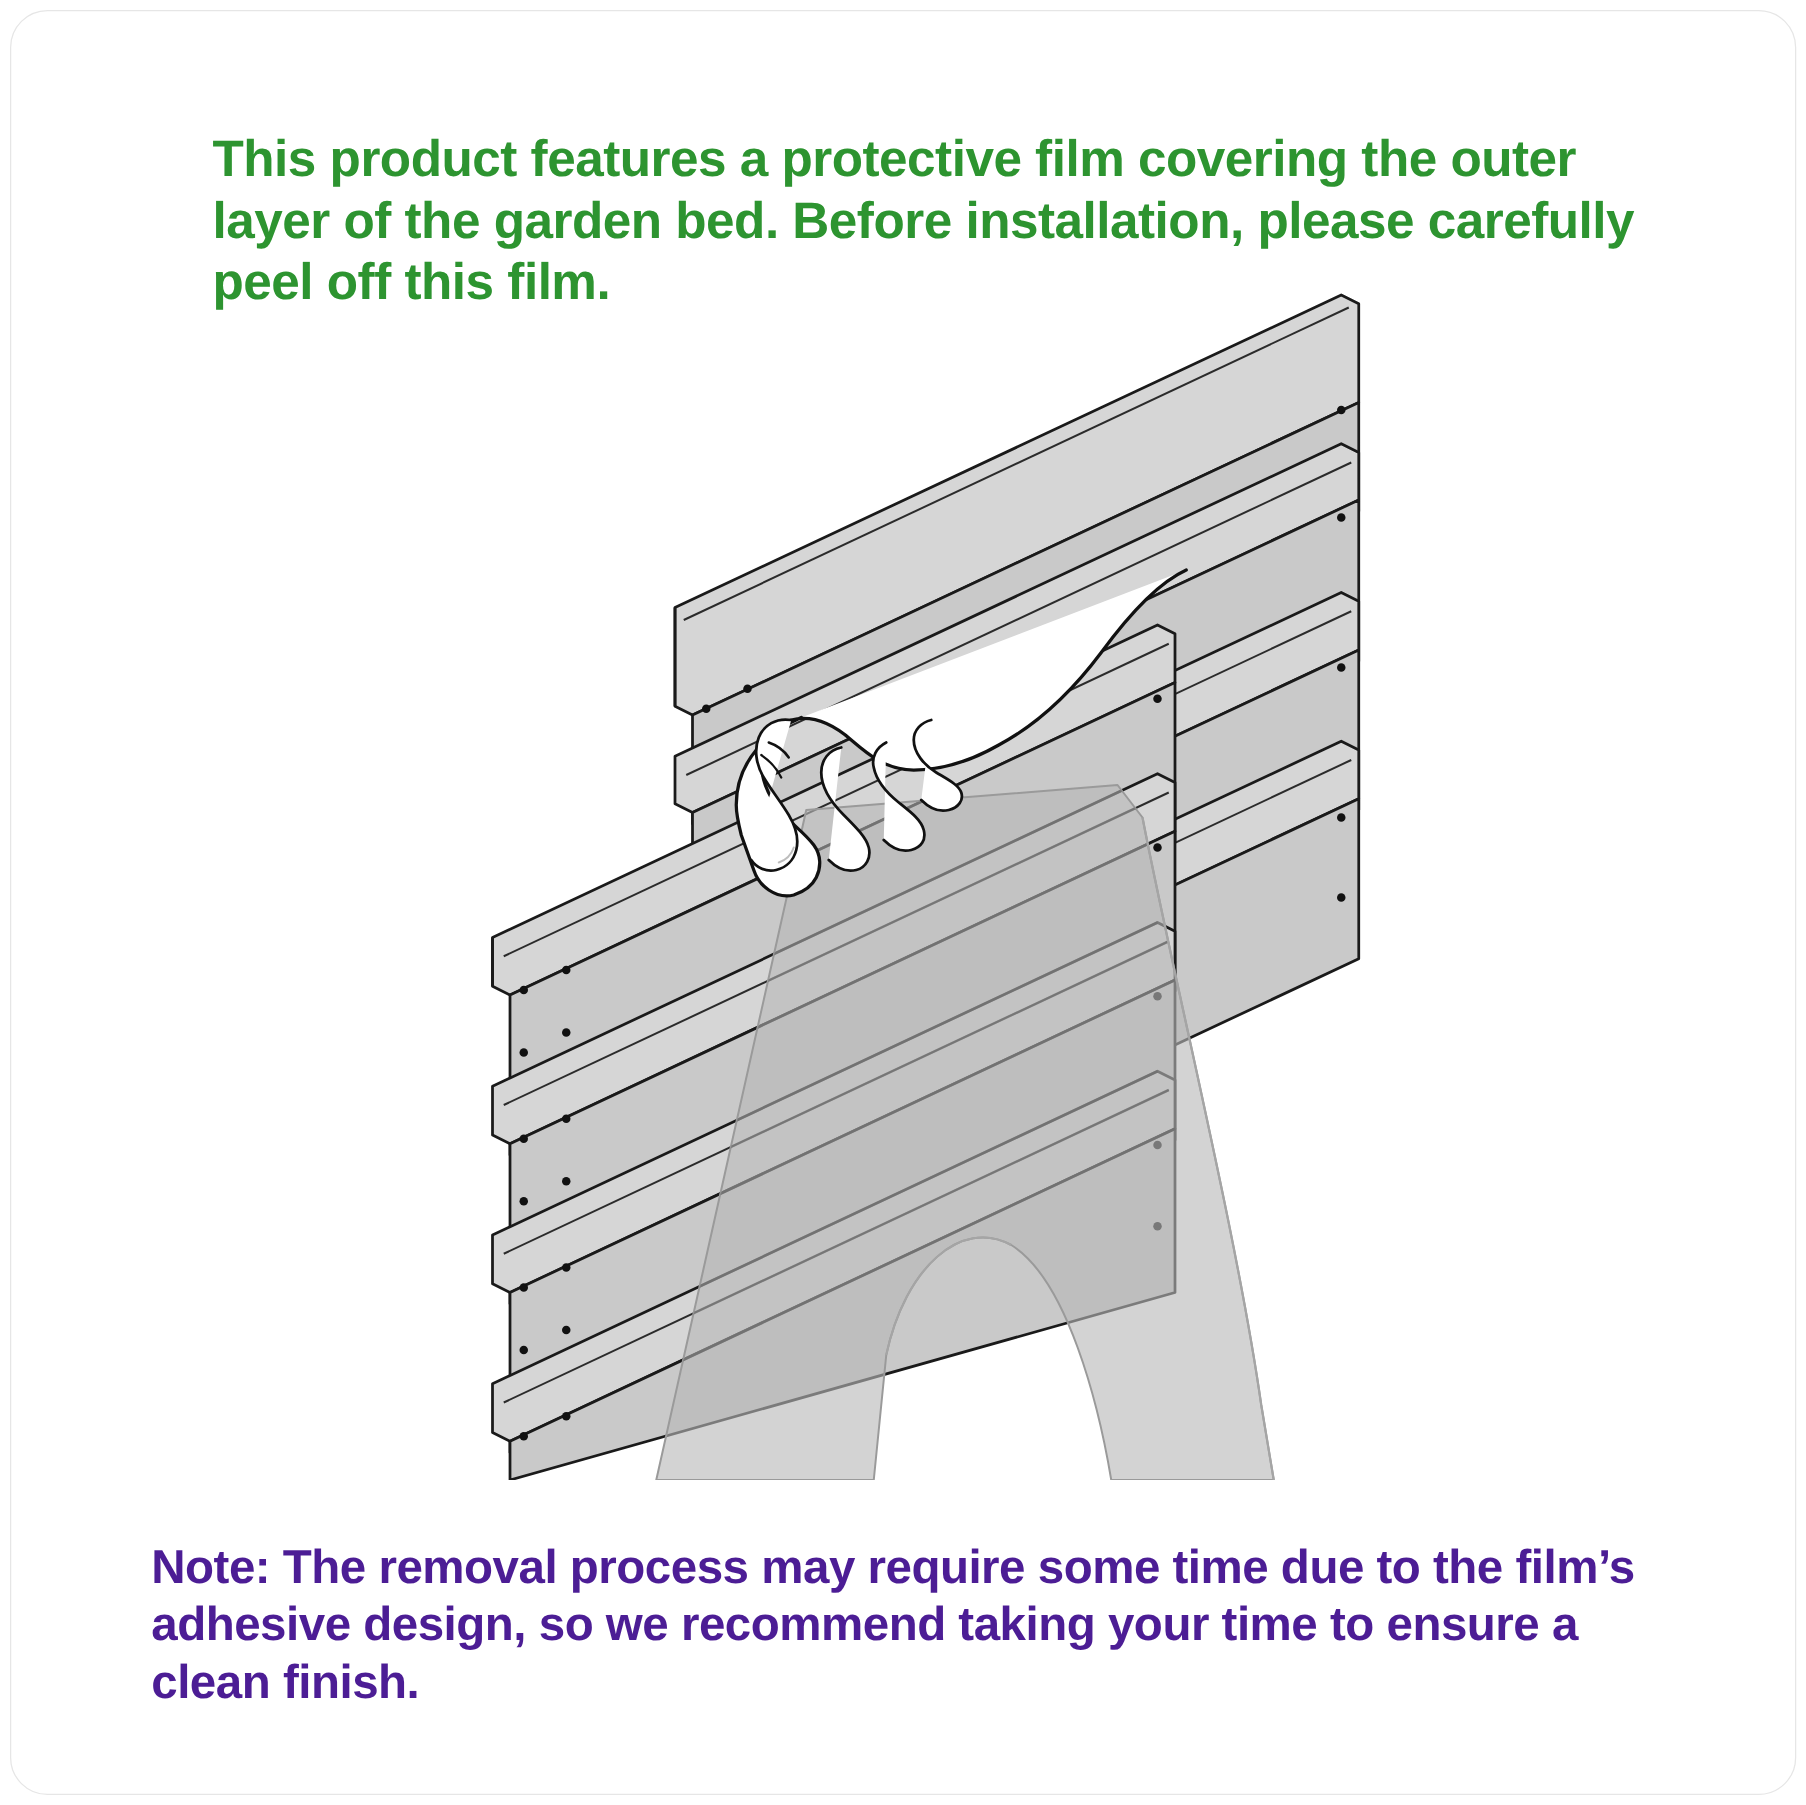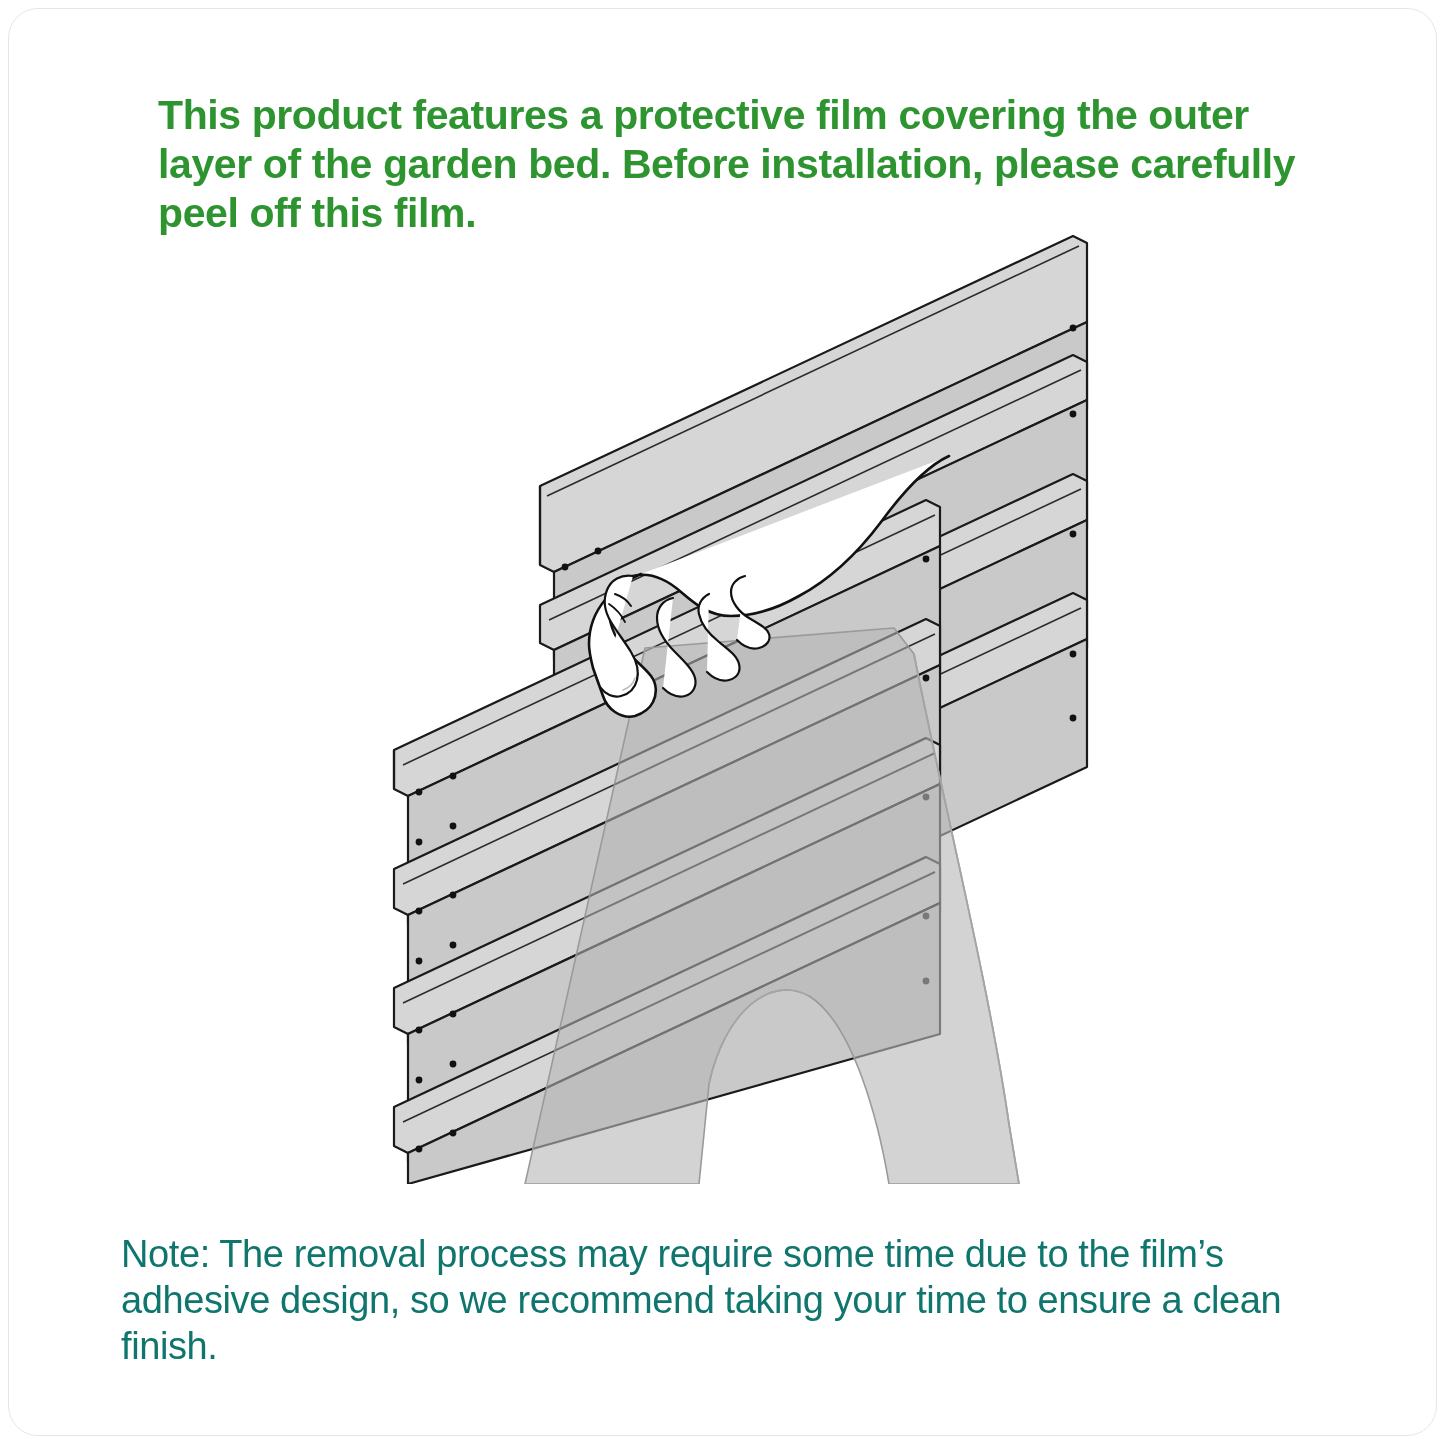--- a/index.html
+++ b/index.html
@@ -29,30 +29,30 @@
     position: absolute;
     left: 145px;
     top: 78px;
     width: 1160px;
     color: #2d9430;
     font-family: "Liberation Sans", sans-serif;
     font-weight: bold;
     font-size: 41px;
     line-height: 49px;
     letter-spacing: -0.4px;
-    margin: 4px;
+    margin: 16px;
   }
   .note {
     position: absolute;
     left: 112px;
     top: 1222px;
     width: 1240px;
-    color: #0f766e;
+    color: #4c1d95;
     font-family: "Liberation Sans", sans-serif;
-    font-weight: normal;
+    font-weight: bold;
     font-size: 38px;
     line-height: 46px;
     letter-spacing: -0.4px;
     margin: 0;
   }
   #illustration {
     position: absolute;
     left: 0px;
     top: 215px;
     width: 1429px;

